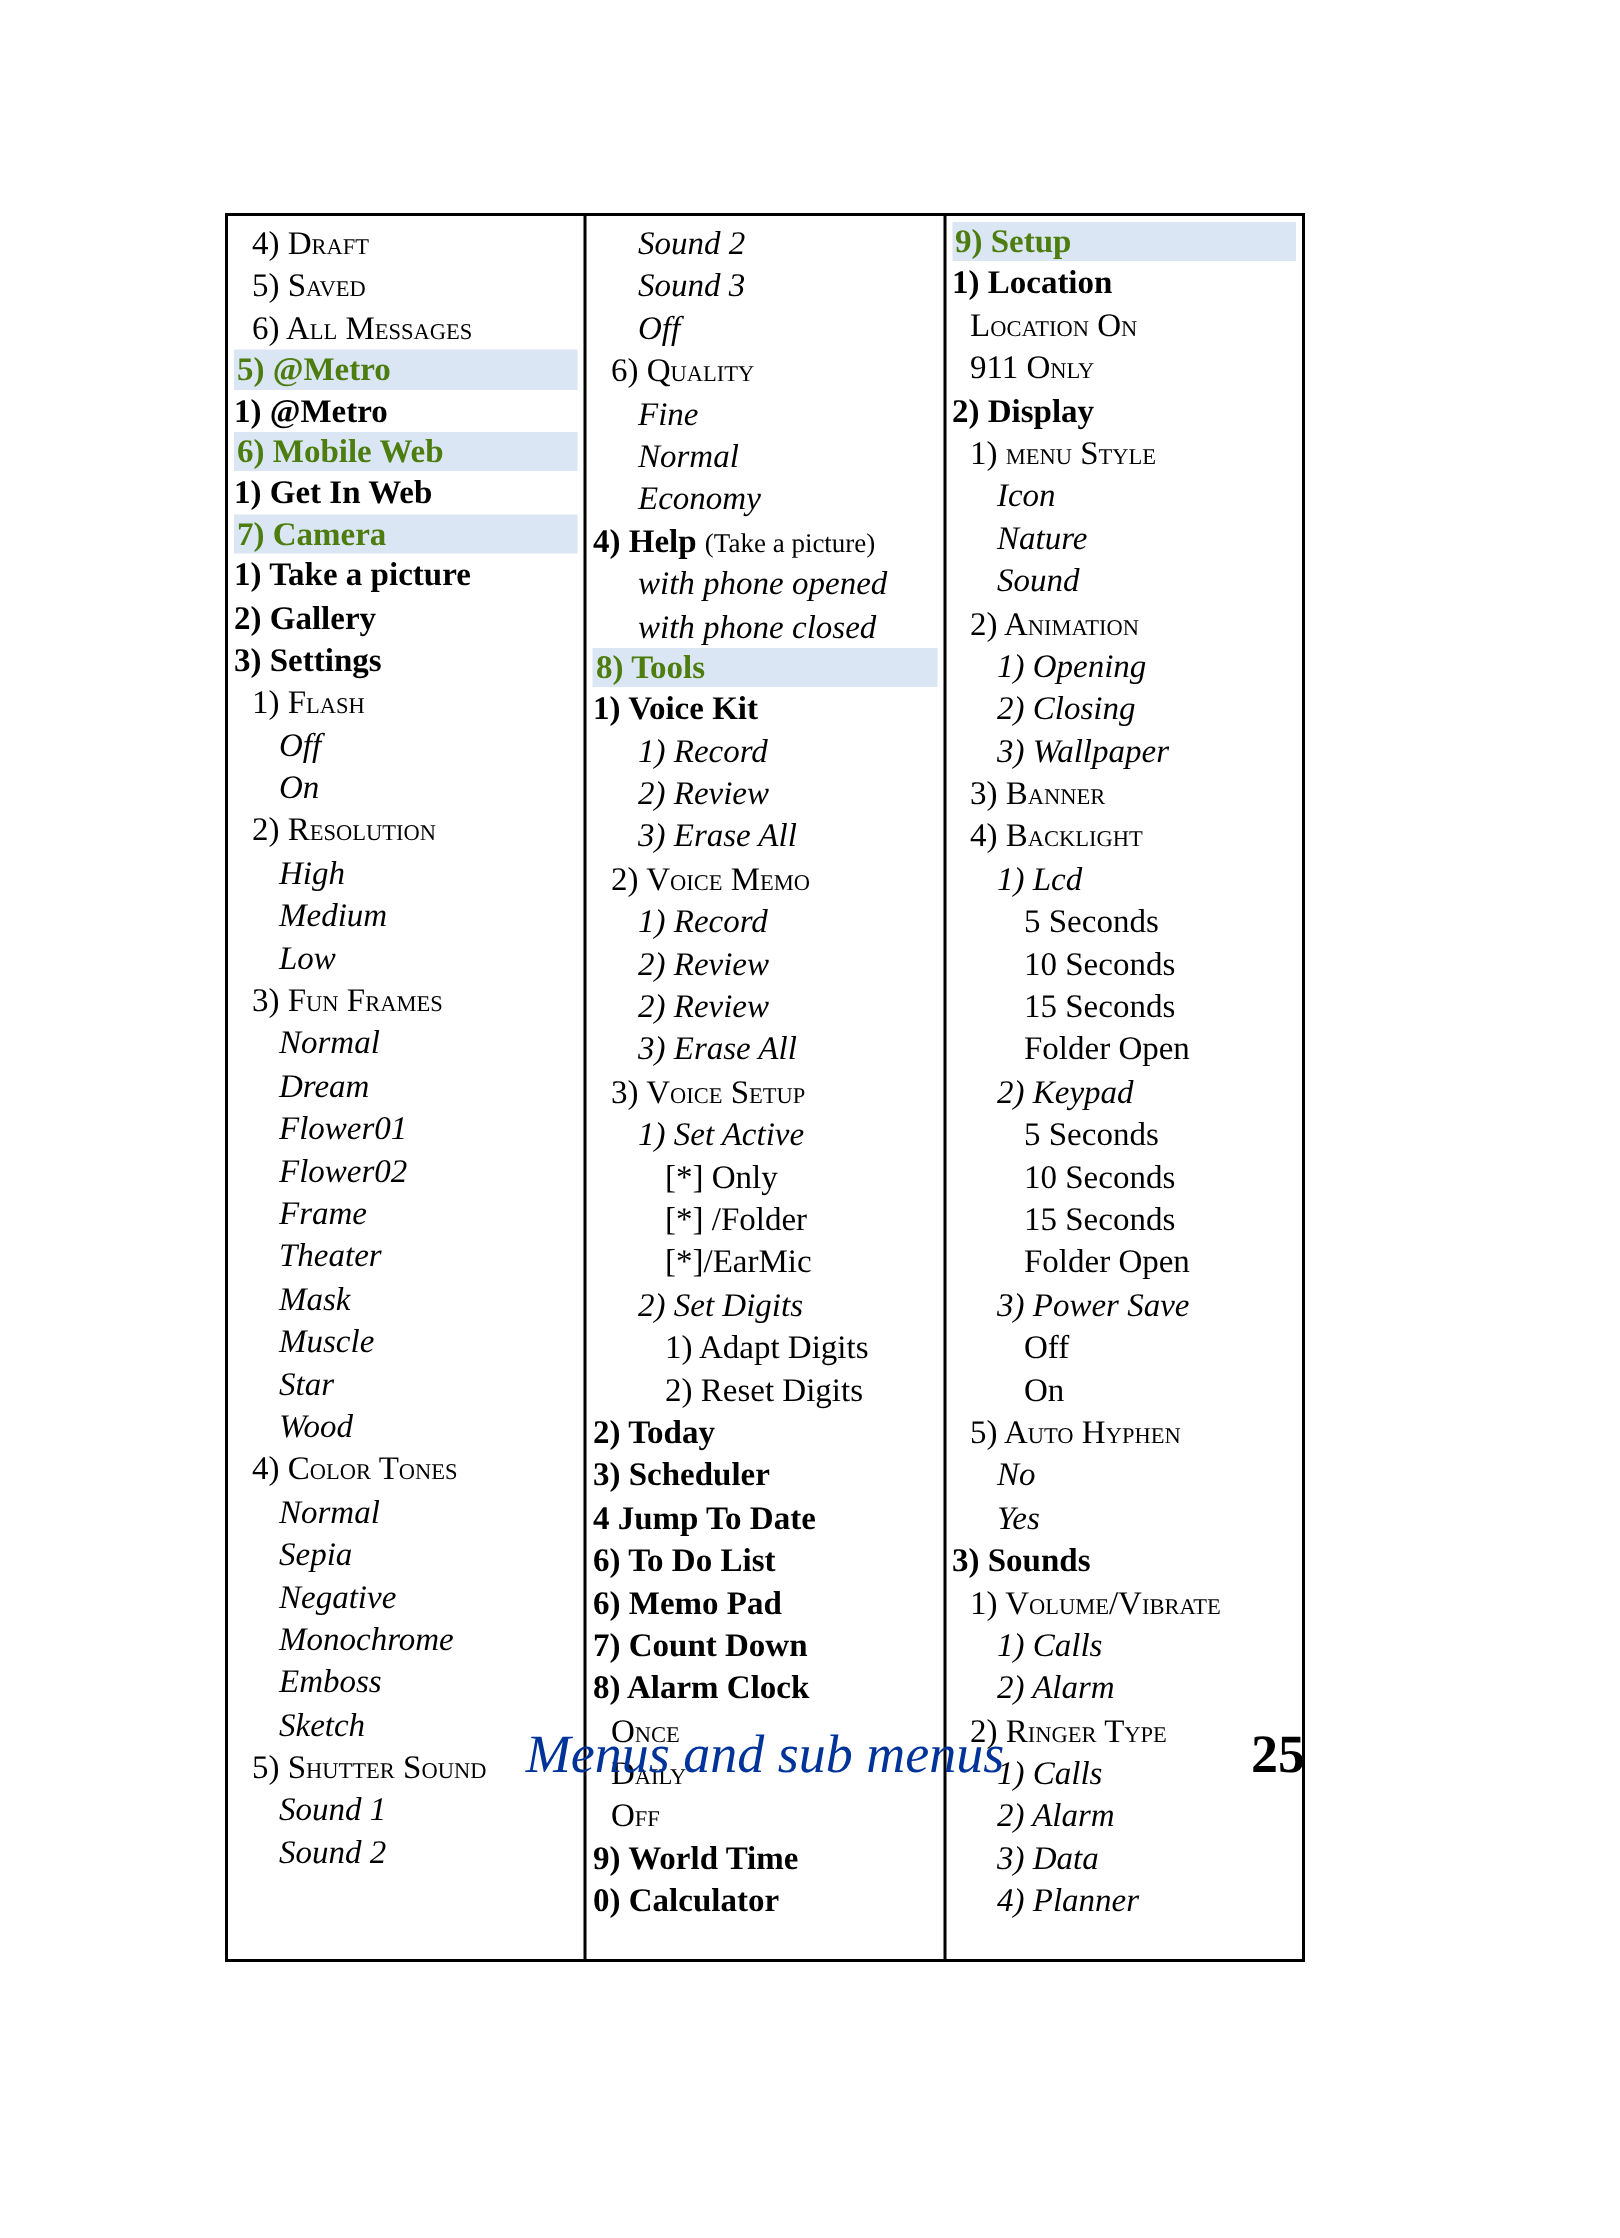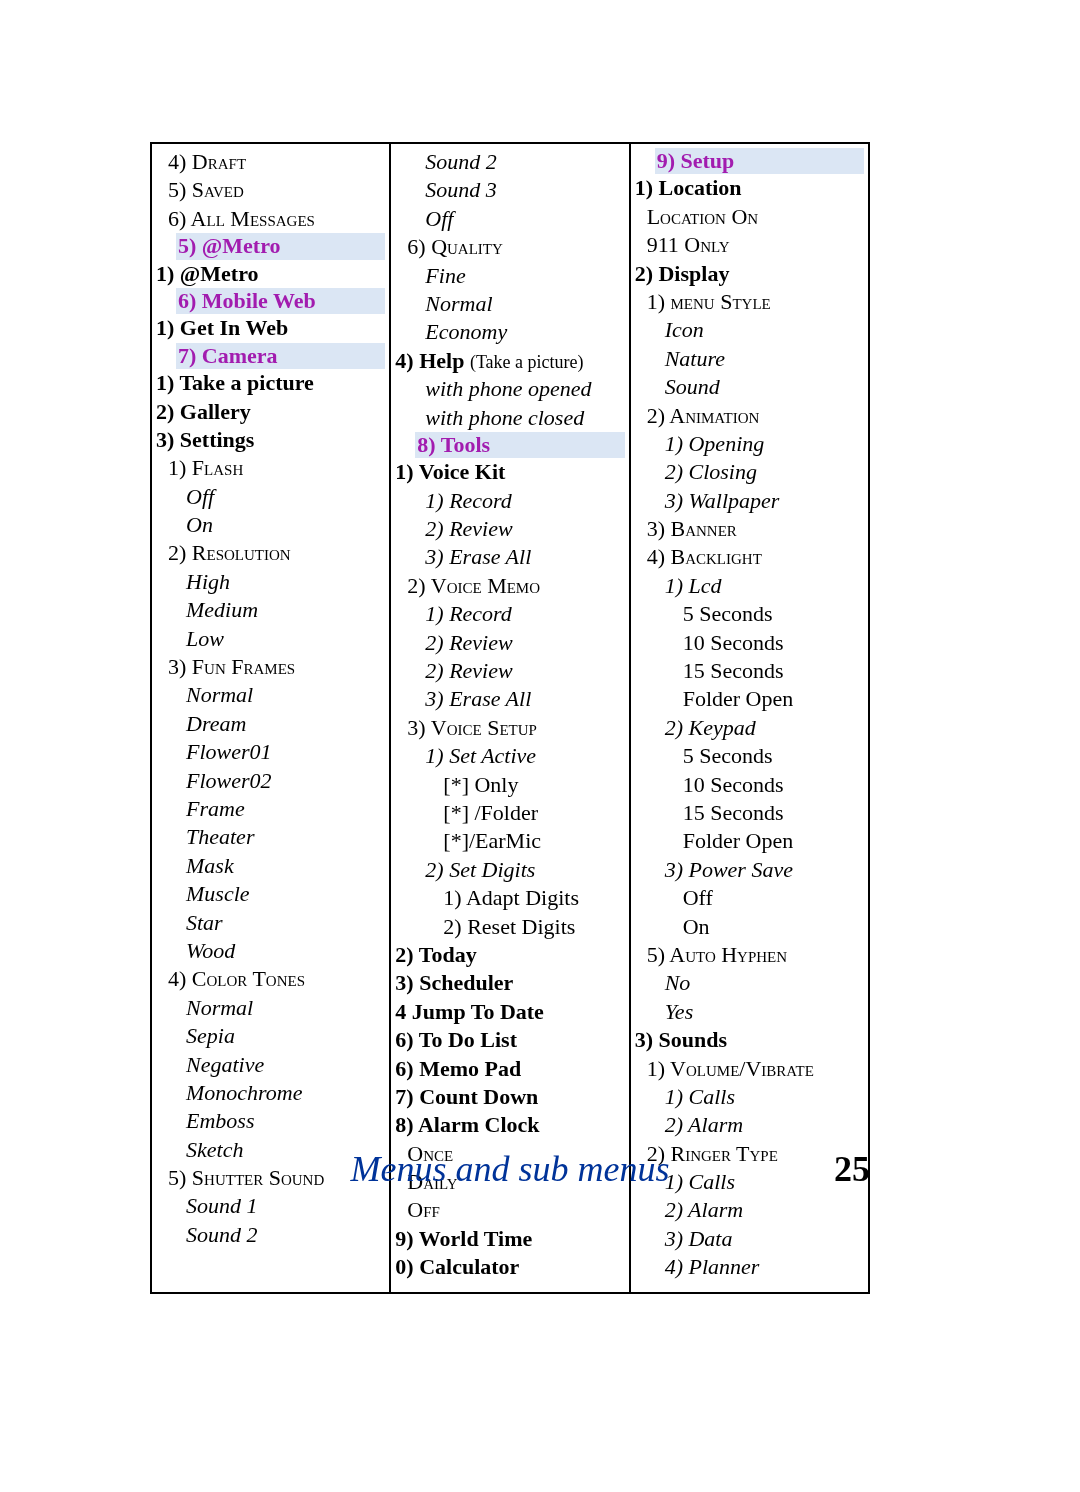--- a/index.html
+++ b/index.html
@@ -13,40 +13,39 @@
   .page{
     position:absolute;
     left:150px; top:142px;
     width:720px;
     border:2px solid #000;
     box-sizing:border-box;
     display:flex;
   }
   .col{
     flex:1;
-    padding:4px 4px 10px 4px;
+    padding:4px 4px 24px 4px;
     box-sizing:border-box;
   }
   .sep{
     width:2px;background:#000;
   }
   .row{line-height:1.2; padding:1px 0;}
   .i1{padding-left:12px;}
   .i2{padding-left:30px;}
   .i3{padding-left:48px;}
   .sc{font-variant:small-caps;}
   .it{font-style:italic;}
   .b{font-weight:bold;}
   .sec{
     font-weight:bold;
-    color:#a21caf;
+    color:#4d7c0f;
     background:#dbe6f4;
     display:block;
     padding:0 2px;
-    margin-left:20px;
   }
   .footer{
     position:absolute;
     left:150px;
     width:720px;
     top:1148px;
     font-size:36px;
   }
   .footer-title{
     color:#003399;

